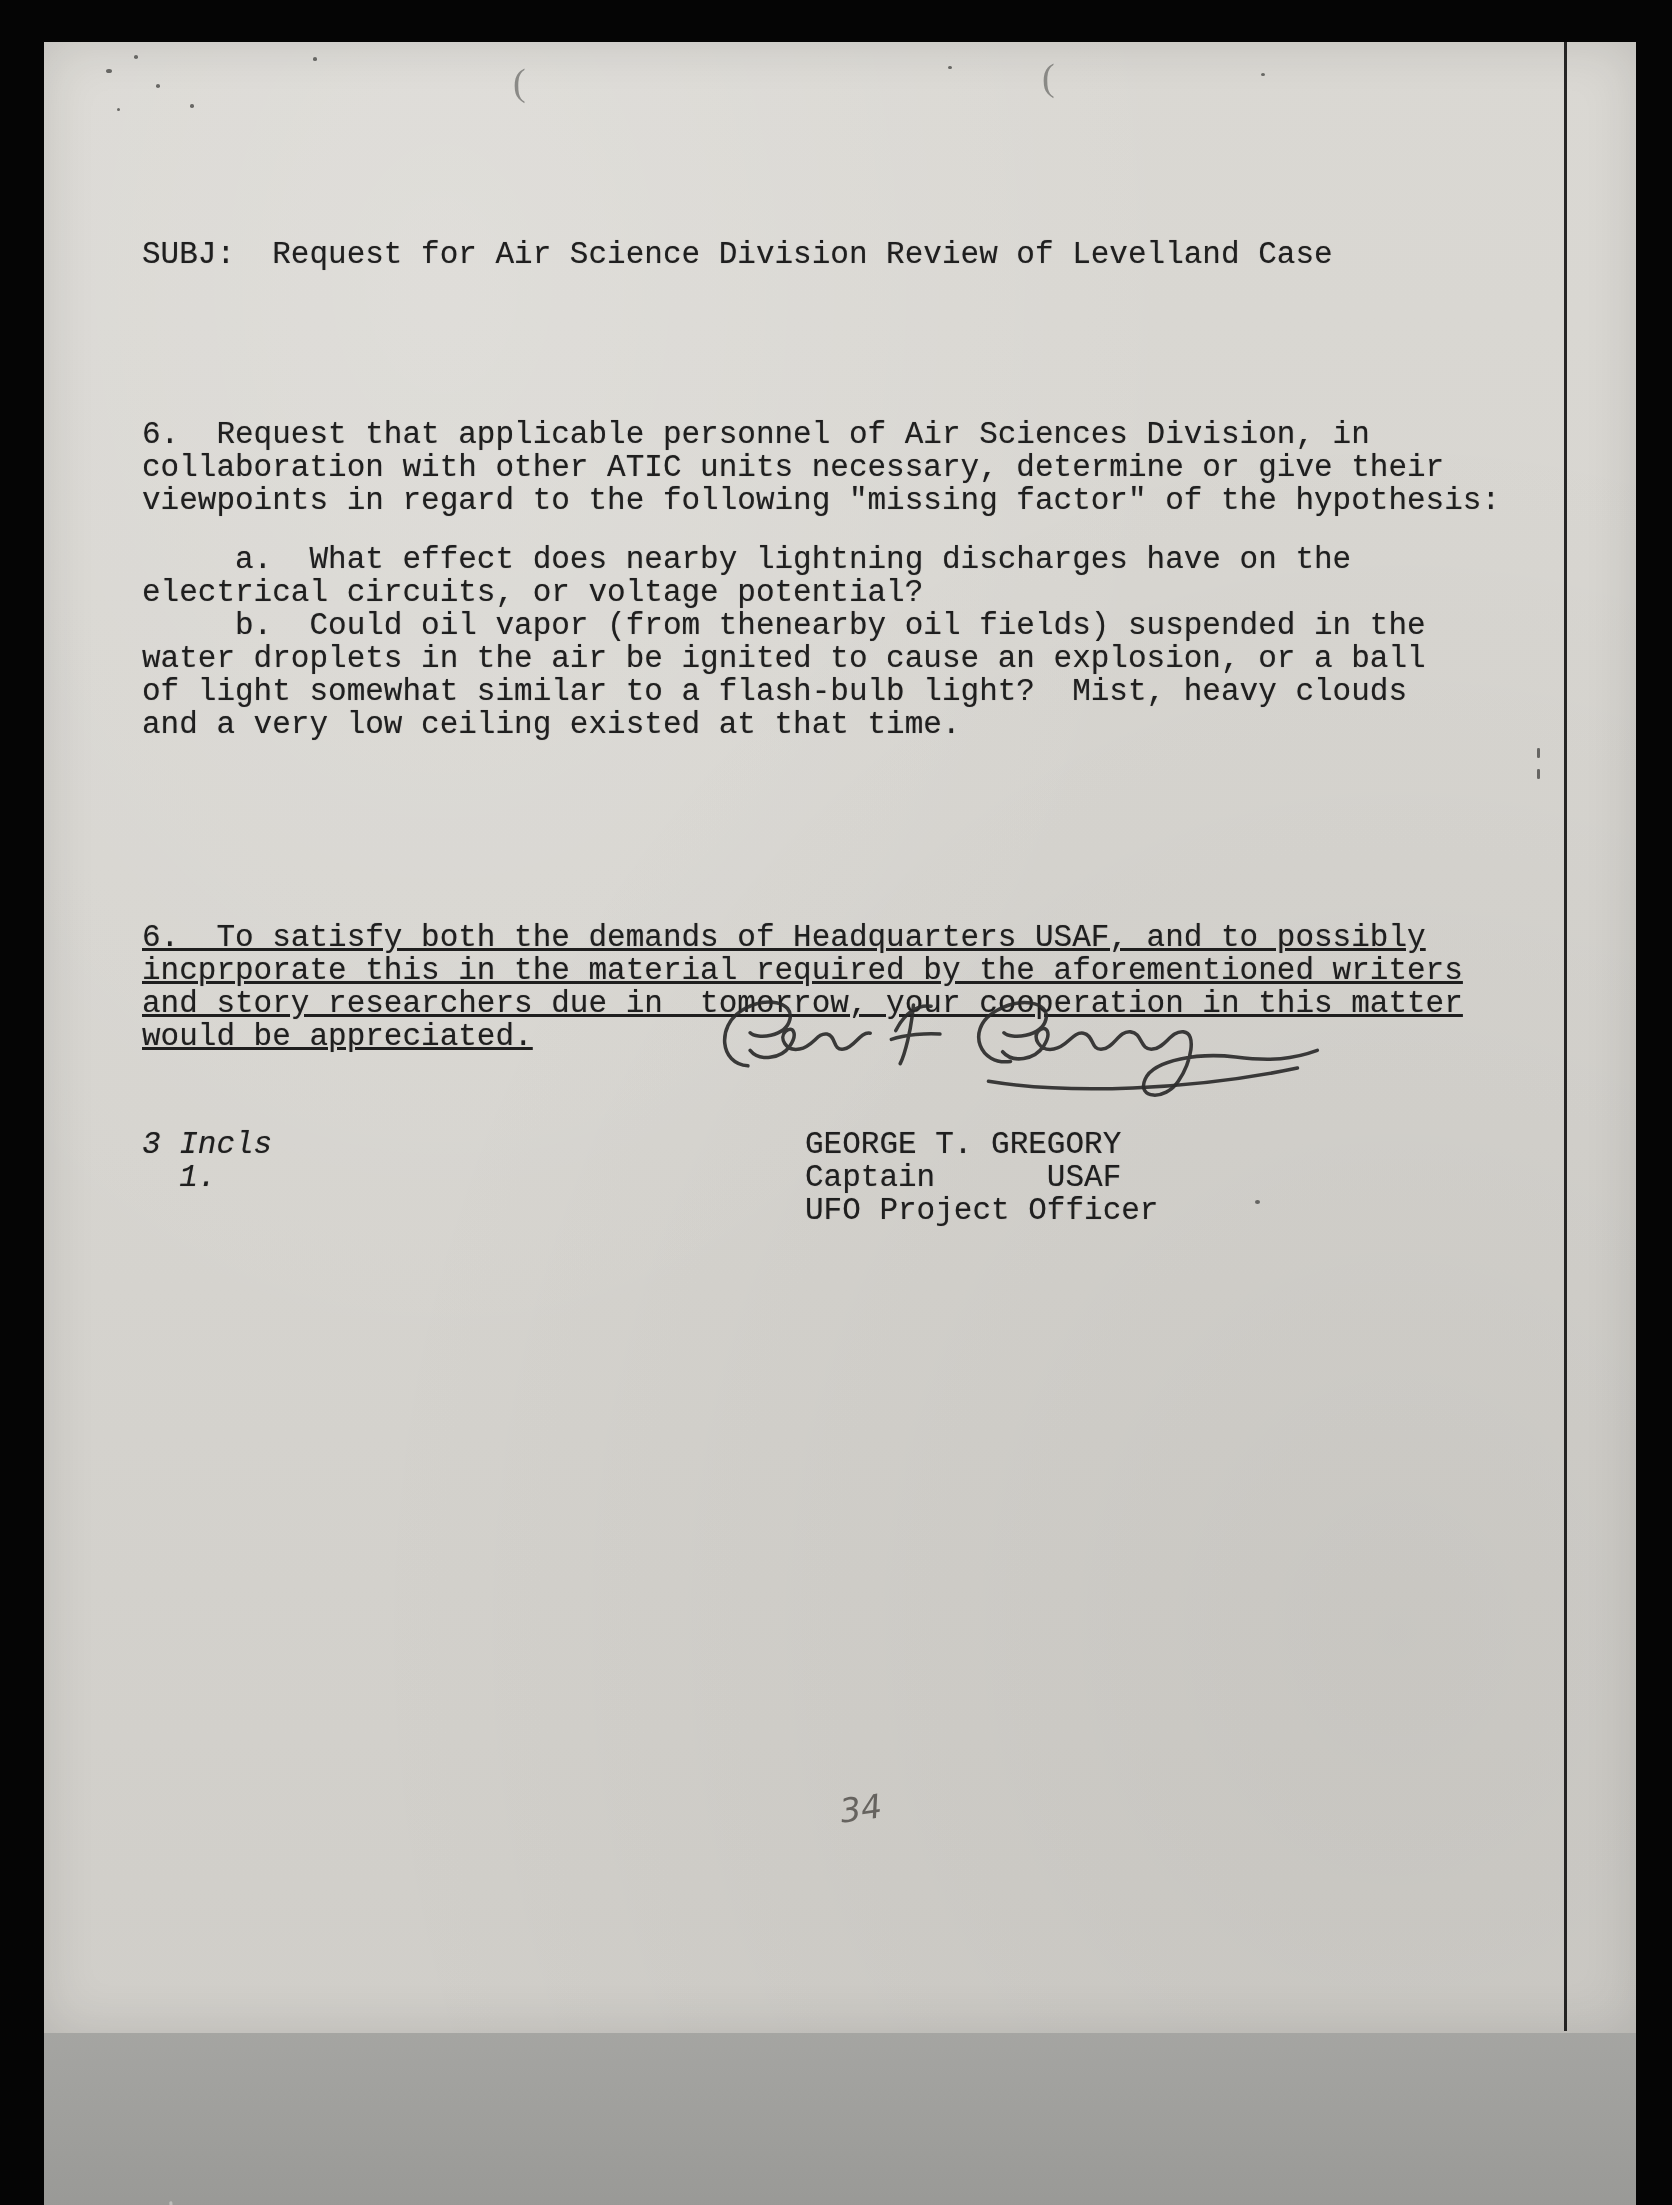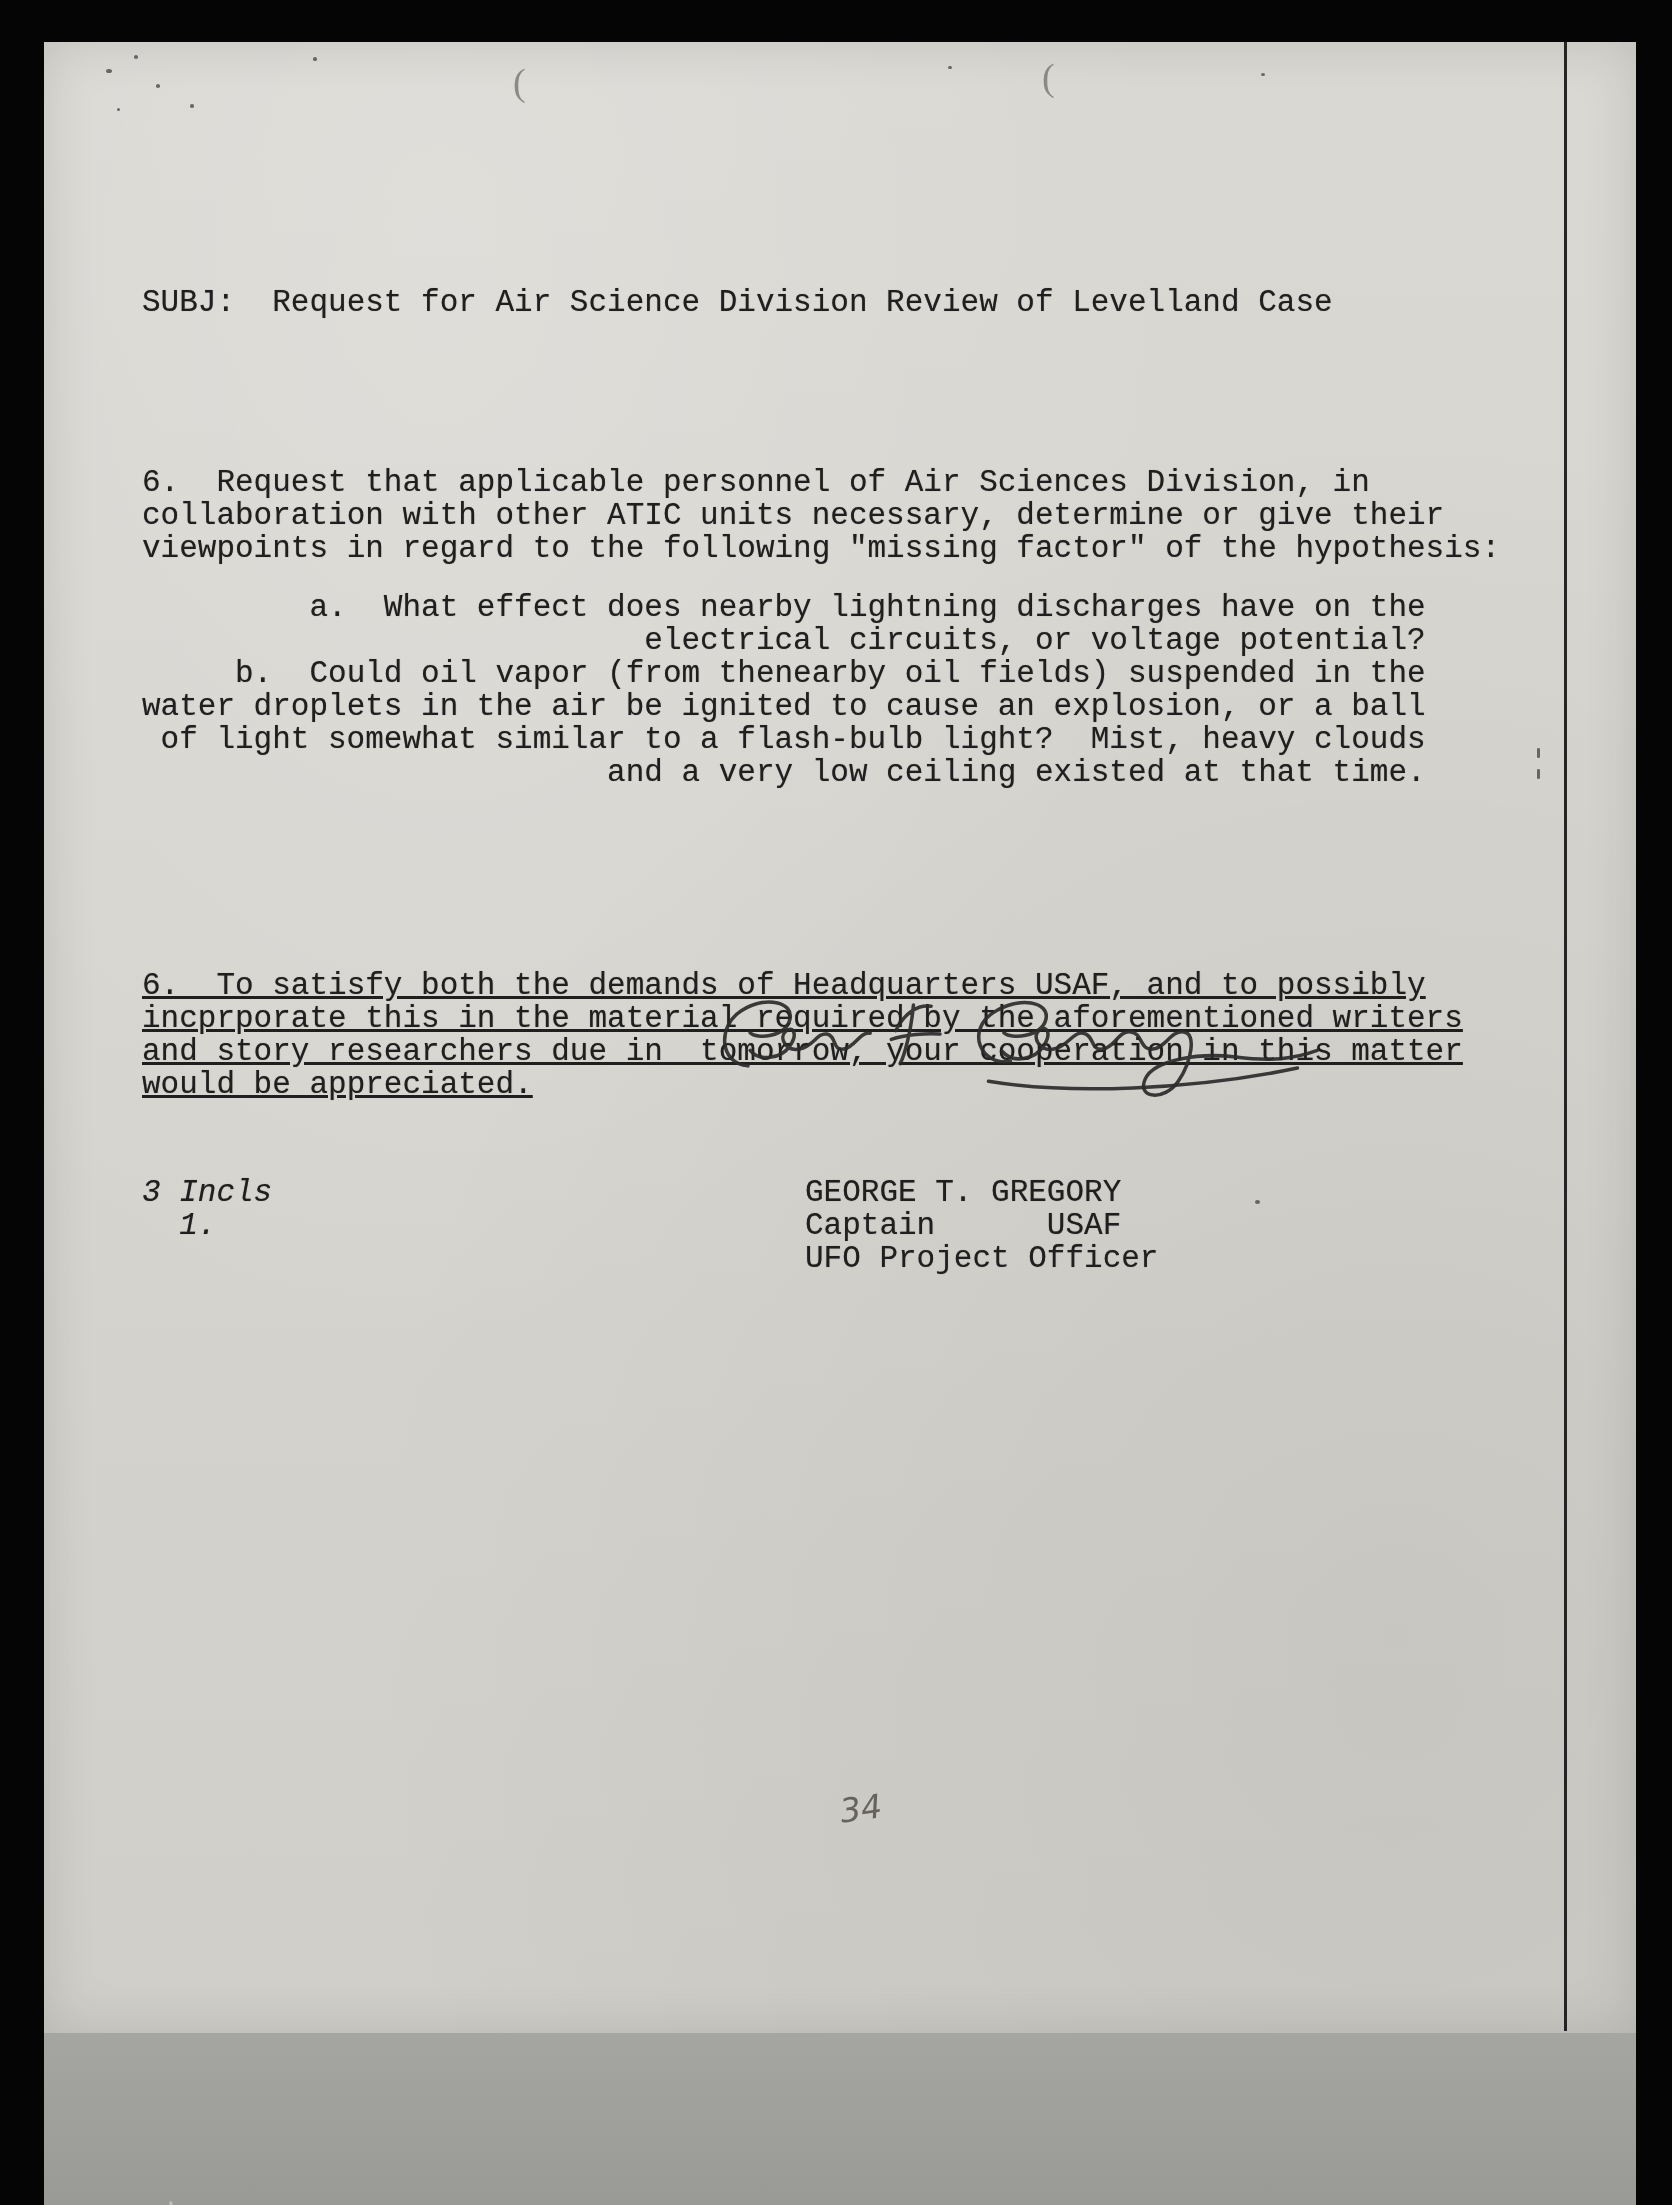--- a/index.html
+++ b/index.html
@@ -29,21 +29,20 @@
   }
   
   .tw {
     position: absolute;
     font-family: "Liberation Mono", "DejaVu Sans Mono", monospace;
     font-size: 31px;
     line-height: 33px;
     color: #1f1f1f;
     white-space: pre-wrap;
     text-shadow: 0 0 0.9px rgba(25,25,25,0.45);
-    margin-top: 48px;
   }
   .left-col { left: 98px; }
   
   .v-line {
     position: absolute;
     left: 1564px;
     top: 42px;
     width: 3.1px;
     height: 1989px;
     background: #0c0c0c;
@@ -133,21 +132,21 @@
     <div class="speck" style="left:1493px; top:727px; width:3.1px; height:9.7px; border-radius:1.3px;"></div>
     <div class="speck" style="left:1211px; top:1158px; width:5.3px; height:4.4px;"></div>
 
     <div class="tw left-col" style="top:196px;">SUBJ:  Request for Air Science Division Review of Levelland Case</div>
 
 
     <div class="tw left-col" style="top:376px;">6.  Request that applicable personnel of Air Sciences Division, in
 collaboration with other ATIC units necessary, determine or give their
 viewpoints in regard to the following "missing factor" of the hypothesis:</div>
 
-    <div class="tw left-col" style="top:501px;text-align:right;">     a.  What effect does nearby lightning discharges have on the
+    <div class="tw left-col" style="top:501px;">     a.  What effect does nearby lightning discharges have on the
 electrical circuits, or voltage potential?
      b.  Could oil vapor (from thenearby oil fields) suspended in the
 water droplets in the air be ignited to cause an explosion, or a ball
 of light somewhat similar to a flash-bulb light?  Mist, heavy clouds
 and a very low ceiling existed at that time.</div>
 
 
     <div class="tw left-col" style="top:879px;text-decoration:underline;">6.  To satisfy both the demands of Headquarters USAF, and to possibly
 incprporate this in the material required by the aforementioned writers
 and story researchers due in  tomorrow, your cooperation in this matter

